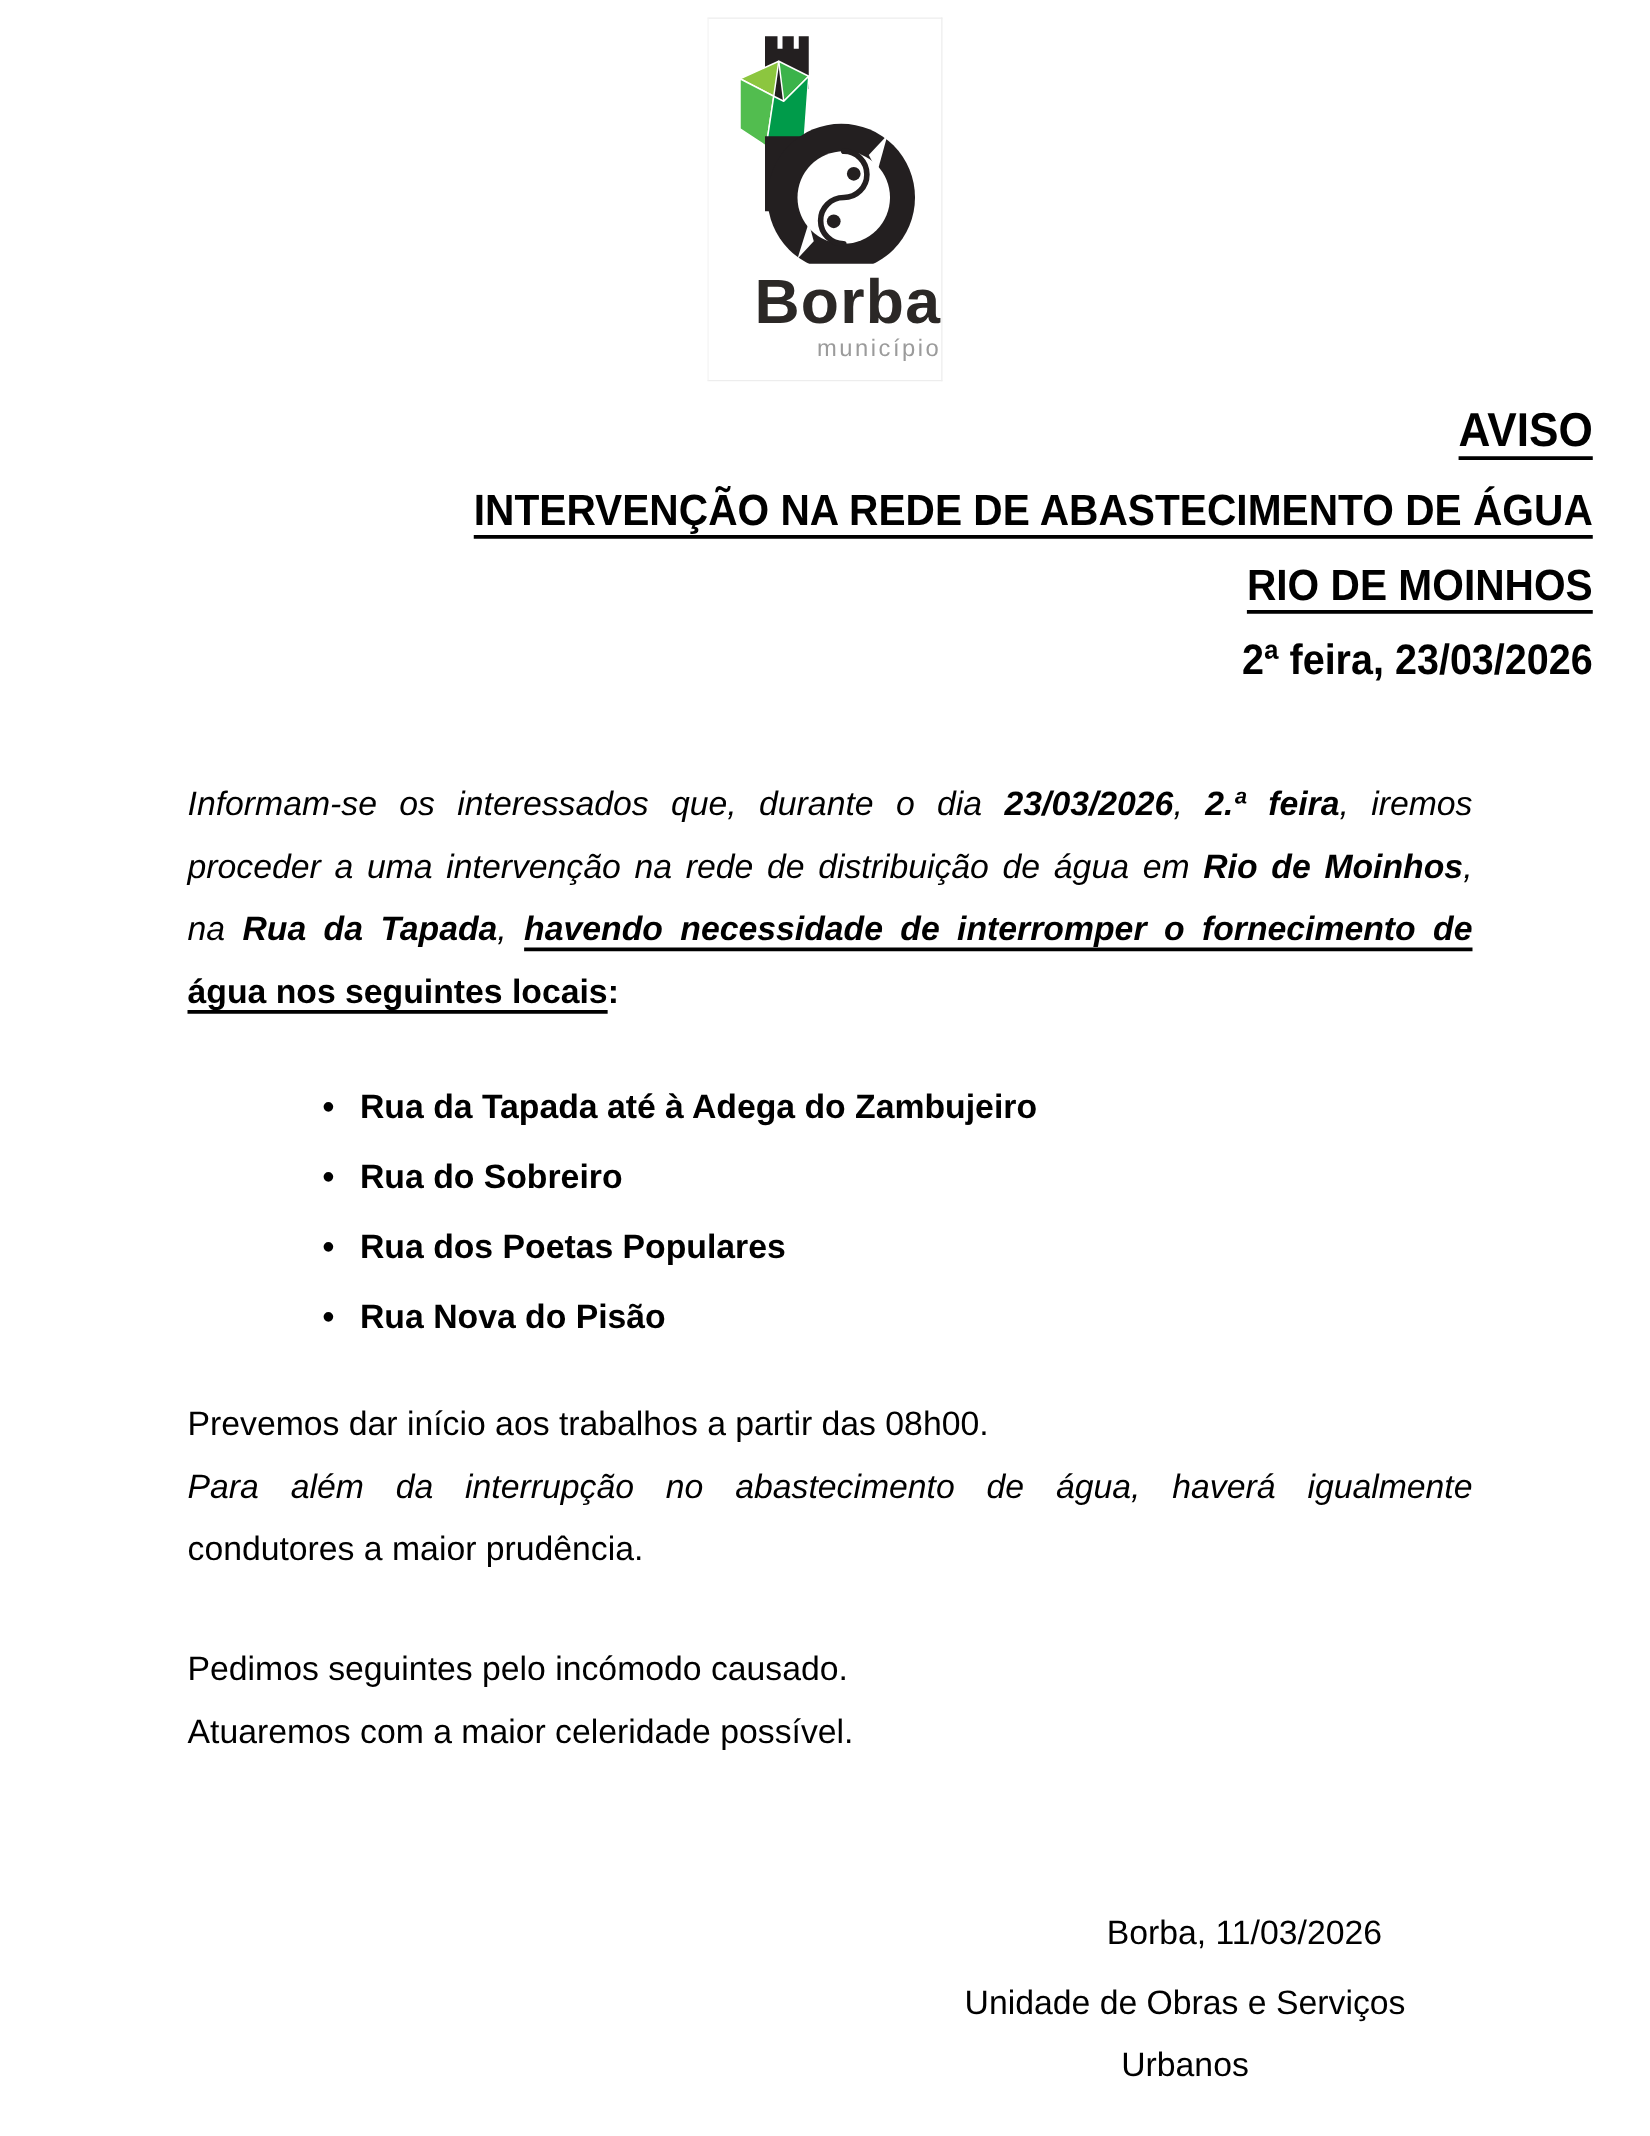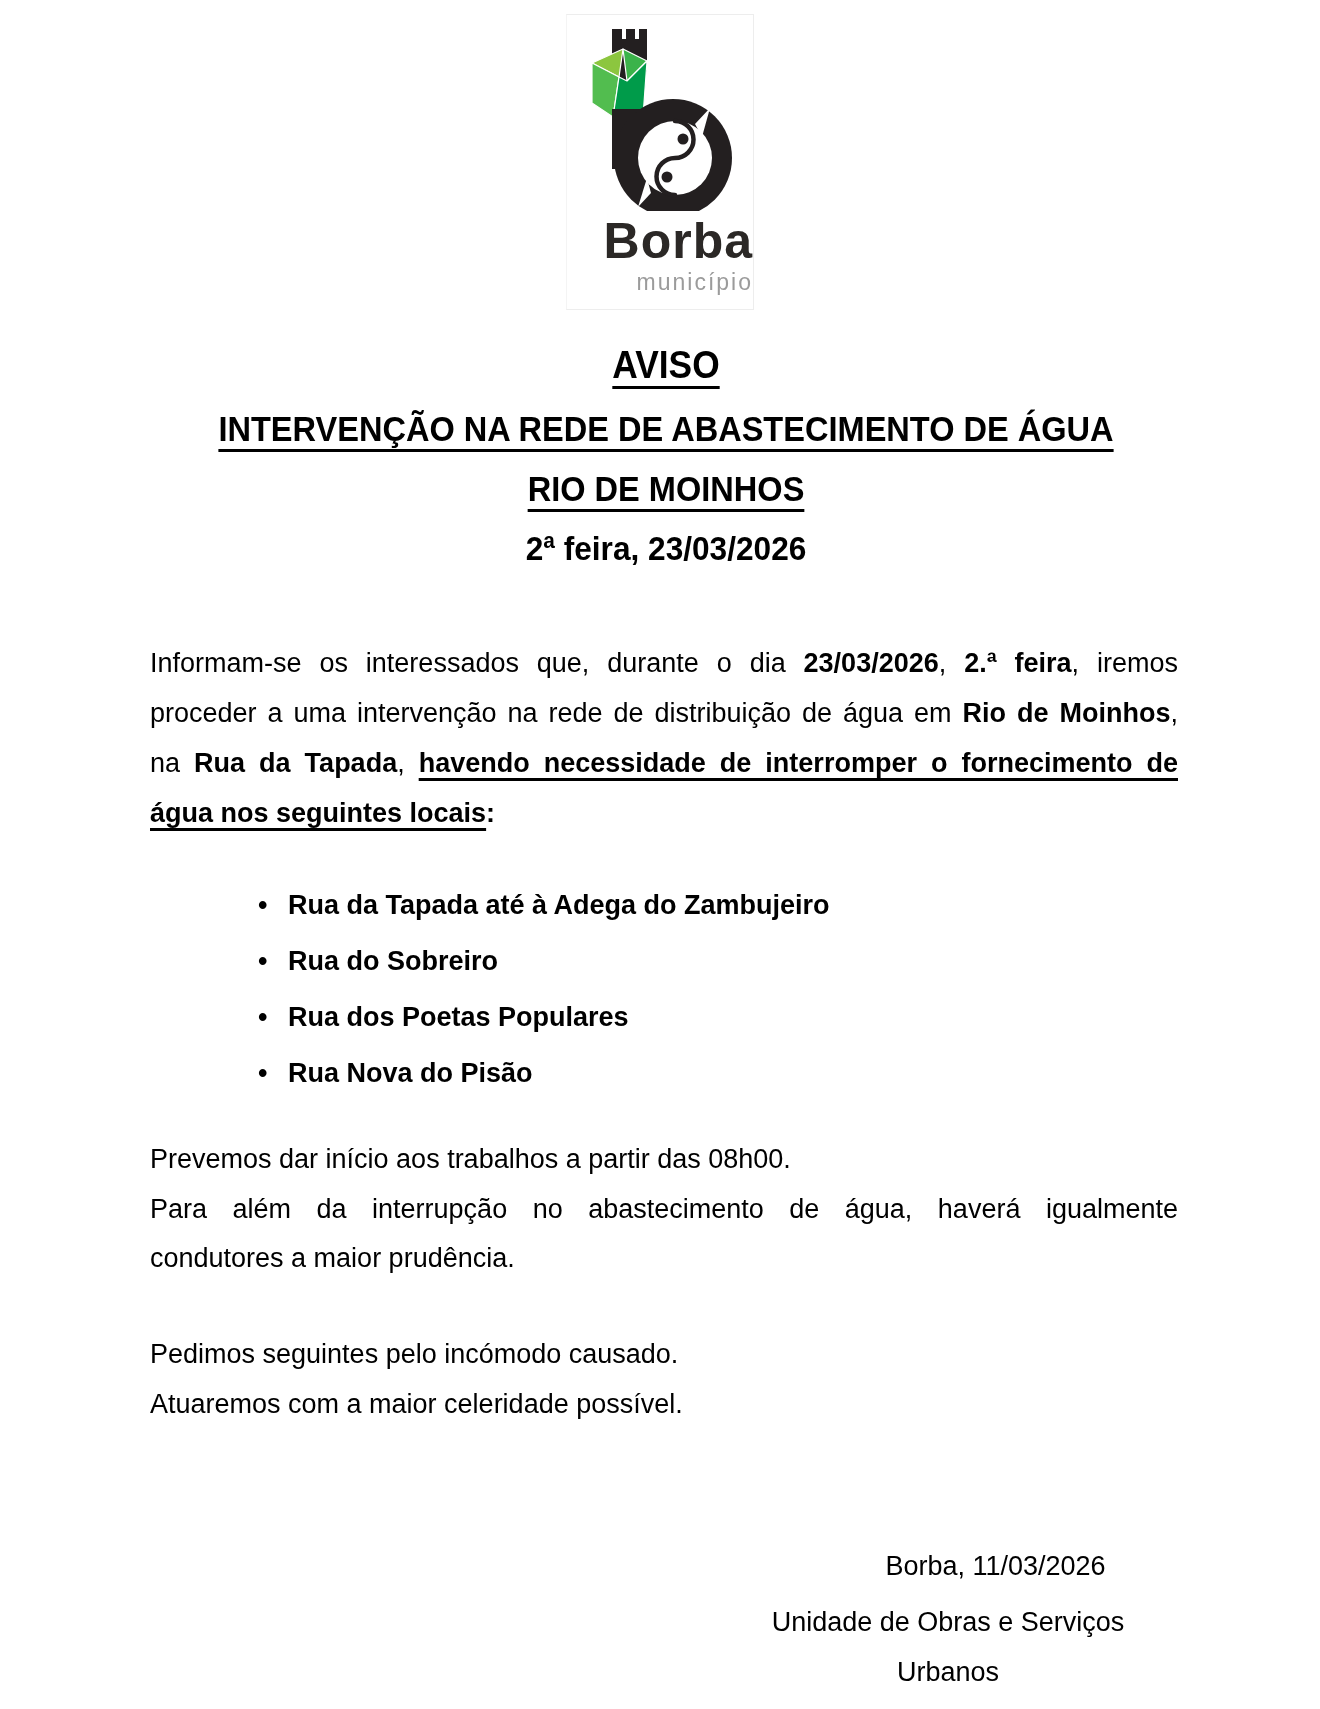--- a/index.html
+++ b/index.html
@@ -16,37 +16,37 @@
     width:188px; margin:0 auto; text-align:right;
     border:1px solid #ededed; border-left-color:#f4f4f4;
     padding:6px 0 12px;
   }
   .logo-fig svg { display:block; margin:0 auto; }
   .brand {
     font-size:50px; font-weight:bold; color:#2b2826;
     letter-spacing:1px; line-height:1.12; margin-top:2px;
   }
   .brand-sub {
-    font-size:23px; color:#9b9b9b; letter-spacing:2px; line-height:1.2;
+    font-size:19px; color:#9b9b9b; letter-spacing:2px; line-height:1.2;
   }
 
   
-  .headings { text-align:center; margin-top:32px;padding-left:12px; }
+  .headings { text-align:right; margin-top:17px;padding-left:12px; }
   .hl { font-weight:bold; transform:scaleX(0.93); line-height:1.25; }
   .hl-u { text-decoration:underline; text-decoration-thickness:3px; text-underline-offset:8px; }
   .h1 { font-size:38px; margin-bottom:18px; }
   .h2 { font-size:35px; margin-bottom:16px; }
   .h3 { font-size:34px; }
 
   
   .content { padding:0 142px 0 150px; font-size:27px; line-height:1.85; }
   .b  { font-weight:bold; }
   .bu { font-weight:bold; text-decoration:underline;
         text-decoration-thickness:2.5px; text-underline-offset:6px;text-align:center; }
-  .jline { text-align:justify; text-align-last:justify; }
+  .jline { text-align:justify; text-align-last:justify;font-style:italic; }
   .intro { margin-top:70px; }
 
   ul.streets {
     list-style:none; margin:42px 0 0 0; padding-left:138px; font-weight:bold;
   }
   ul.streets li { position:relative; margin-bottom:6px; }
   ul.streets li .bullet {
     position:absolute; left:-30px; top:0; font-weight:bold;
   }
 

